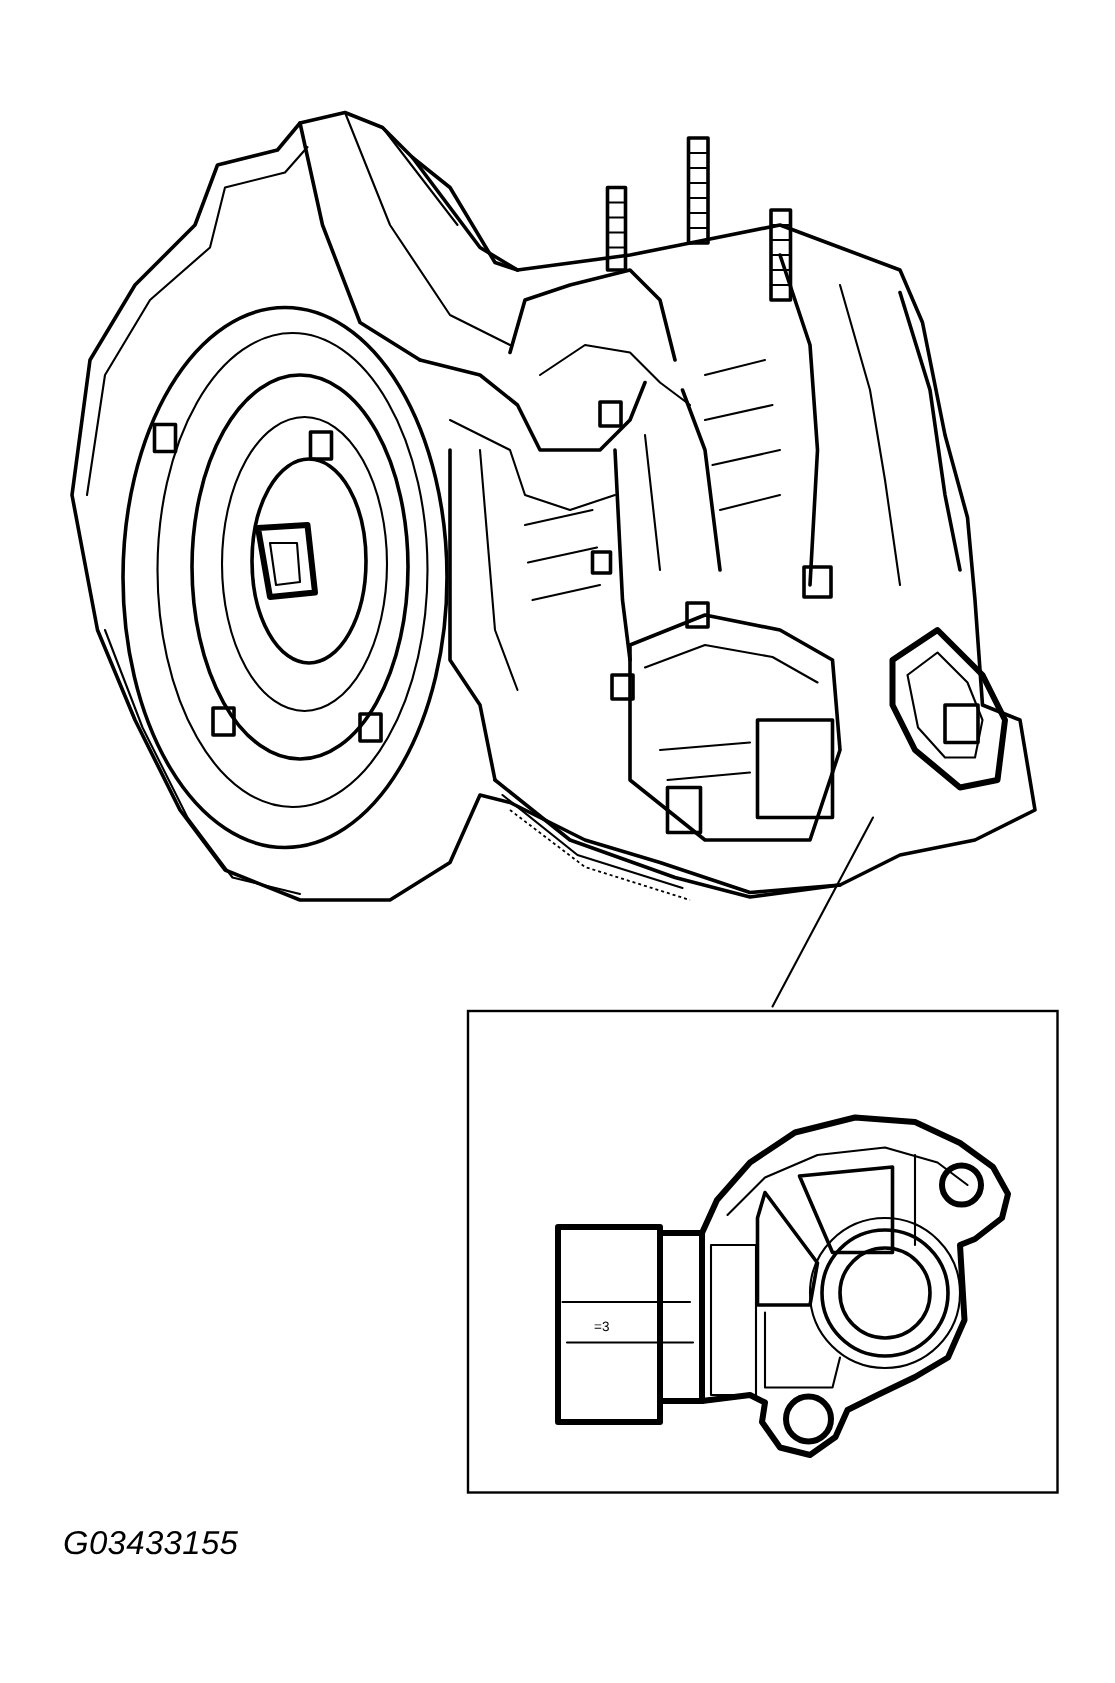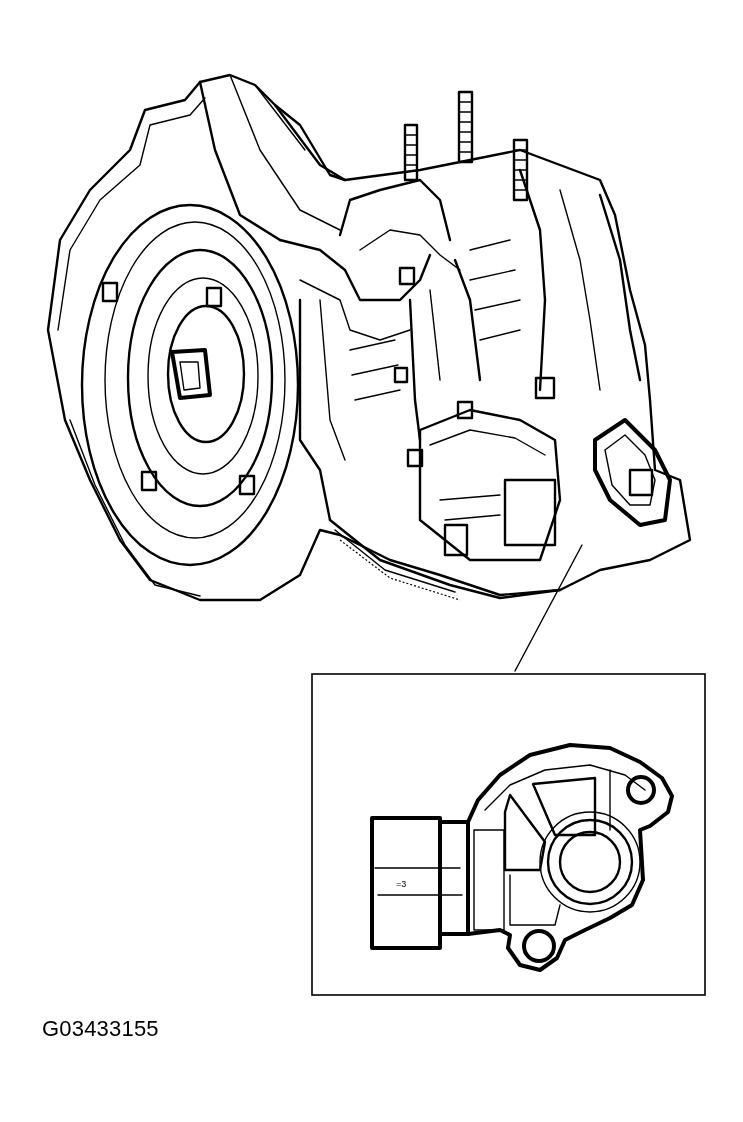--- a/index.html
+++ b/index.html
@@ -1,18 +1,18 @@
 <!DOCTYPE html>
 <html><head>
 <meta charset="utf-8">
 <style>
   html, body { margin: 0; padding: 0; background: #ffffff; }
   body { width: 743px; height: 1122px; position: relative; overflow: hidden; font-family: "Liberation Sans", sans-serif; }
   .diagram { position: absolute; left: 0; top: 0; width: 743px; height: 1122px; }
-  .figure-id { position: absolute; left: 42px; top: 1016px; font-size: 22px; color: #000; letter-spacing: 0.2px; font-family: "Liberation Sans", sans-serif; }
+  .figure-id { position: absolute; left: 42px; top: 1016px; font-size: 22px; color: #000; letter-spacing: 0.2px; font-family: "Liberation Sans", sans-serif; font-style: italic; }
   svg .ln { fill: none; stroke: #000; stroke-width: 2.4; stroke-linejoin: round; stroke-linecap: round; }
   svg .lt { fill: none; stroke: #000; stroke-width: 1.4; stroke-linejoin: round; stroke-linecap: round; }
   svg .hv { fill: none; stroke: #000; stroke-width: 4; stroke-linejoin: round; }
   svg .dash { fill: none; stroke: #000; stroke-width: 1.2; stroke-dasharray: 2 2; }
 </style>
 </head>
 <body>
 
 <svg class="diagram" viewBox="0 0 743 1122" xmlns="http://www.w3.org/2000/svg">
 

